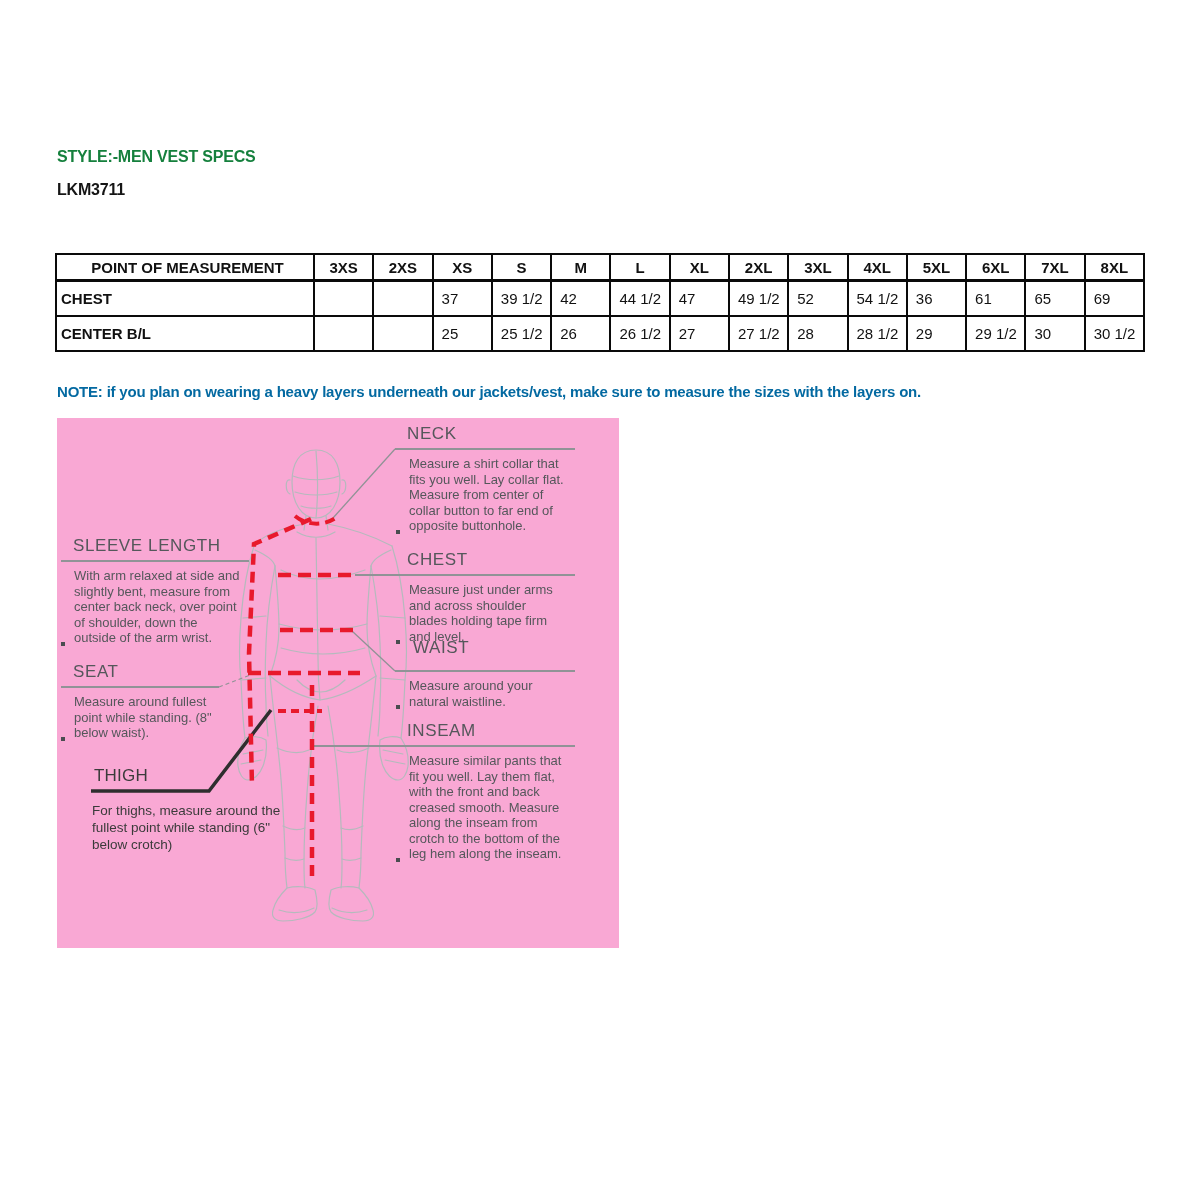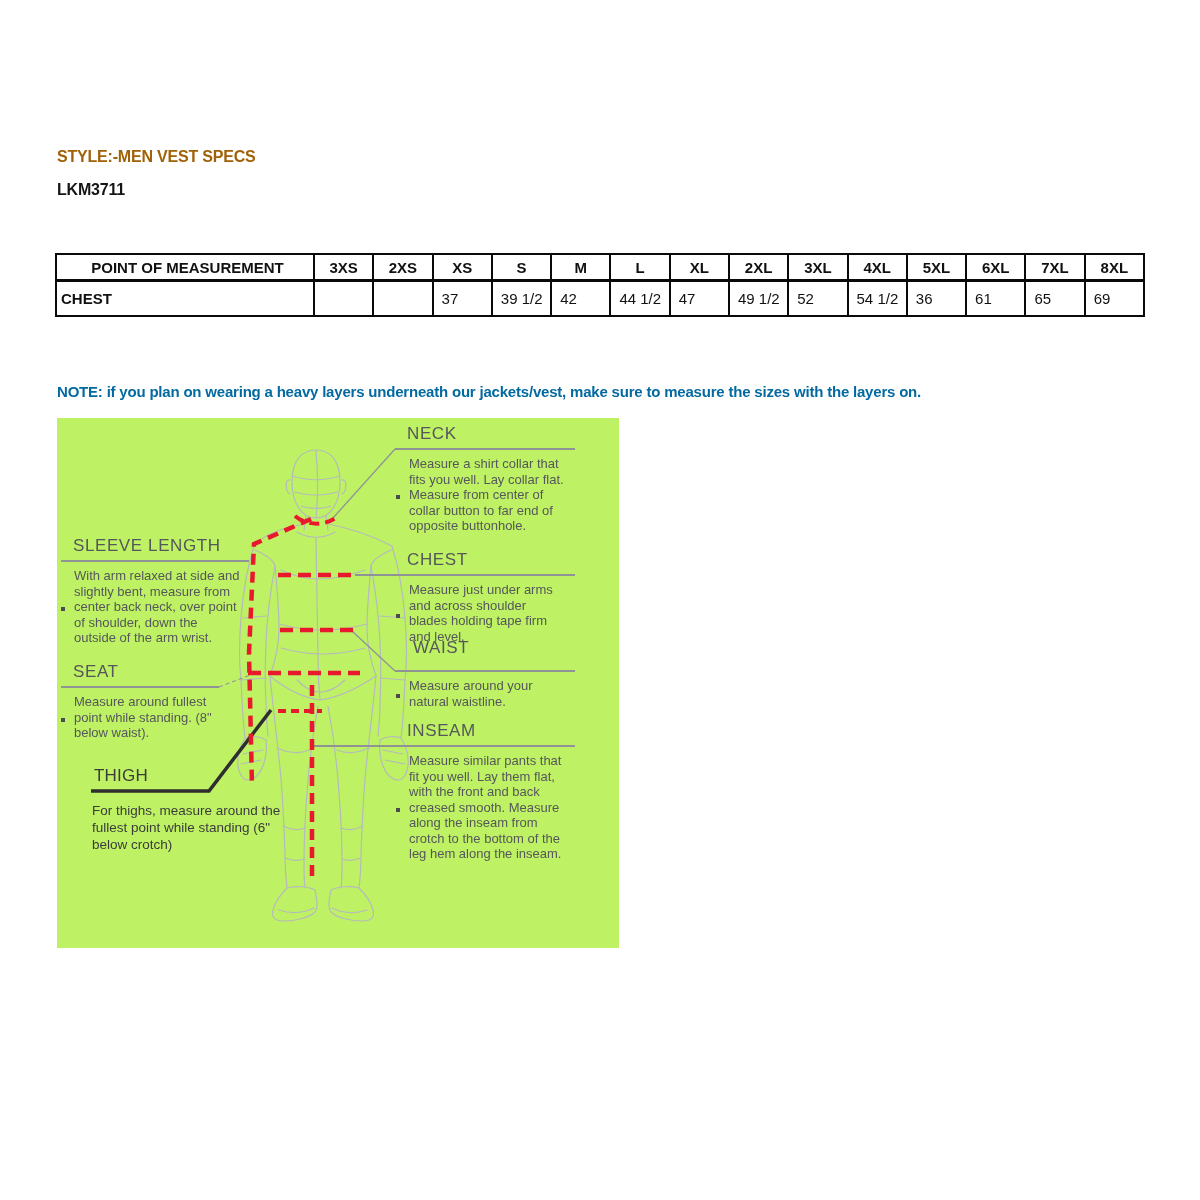--- a/index.html
+++ b/index.html
@@ -6,21 +6,21 @@
   body{
     width:1200px;height:1200px;
     font-family:"Liberation Sans", sans-serif;
     color:#111;
     -webkit-font-smoothing:antialiased;
   }
   .page{position:relative;width:1200px;height:1200px;background:#fff;overflow:hidden;}
 
   
   .doc-header{position:absolute;left:57px;top:148px;}
-  .doc-title{font-size:16px;font-weight:bold;letter-spacing:-0.2px;color:#a16207;}
+  .doc-title{font-size:16px;font-weight:bold;letter-spacing:-0.2px;color:#15803d;}
   .doc-code{font-size:16px;font-weight:bold;letter-spacing:-0.2px;color:#151515;margin-top:15px;}
 
   
   table.size-table{
     position:absolute;left:55px;top:253px;
     width:1090px;border-collapse:collapse;table-layout:fixed;
     font-size:15px;
   }
   table.size-table th,table.size-table td{
     border:2px solid #0a0a0a;
@@ -31,34 +31,34 @@
   table.size-table thead th{height:24px;font-weight:bold;text-align:center;}
   table.size-table thead th.size-h{text-align:center;padding:0;}
   table.size-table thead tr{border-bottom:3px solid #0a0a0a;}
   table.size-table tbody td{height:33px;font-weight:normal;padding-left:8px;}
   table.size-table tbody td.row-label{font-weight:bold;padding-left:4px;}
 
   
   .note{position:absolute;left:57px;top:383px;font-size:15px;font-weight:bold;letter-spacing:-0.2px;color:#0369a1;}
 
   
-  .guide{position:absolute;left:57px;top:418px;width:562px;height:530px;background:#bef264;}
+  .guide{position:absolute;left:57px;top:418px;width:562px;height:530px;background:#f9a8d4;}
   .guide svg{position:absolute;left:0;top:0;}
   .wire{stroke:var(--wire,#b5babd);fill:none;stroke-width:1.2;stroke-linecap:round;stroke-linejoin:round;}
   .red-d{stroke:var(--red,#e8192c);fill:none;stroke-linecap:butt;}
   .rule{stroke:var(--rule,#909396);fill:none;}
   .black-rule{stroke:#2e2e2e;fill:none;}
 
   .sec{position:absolute;z-index:2;}
   .sec-title{
     font-size:17px;letter-spacing:0.6px;color:var(--gtext,#55575b);
     font-weight:normal;
   }
   .sec-title.dark{color:#3b3b3b;letter-spacing:0.2px;}
-  .sec-body{display:flex;align-items:center;font-size:13px;line-height:15.5px;color:var(--gtext,#55575b);}
+  .sec-body{display:flex;align-items:flex-end;font-size:13px;line-height:15.5px;color:var(--gtext,#55575b);}
   .sec-body .txt{flex:1;}
   .bullet{width:4px;height:4px;background:#4a4c50;margin:5px 9px 0 1px;flex-shrink:0;}
   .sec-body.nobullet{color:#3b3b3b;font-size:13.5px;line-height:17px;}
 </style>
 </head>
 <body>
 
 <div class="page">
 
   <div class="doc-header">
@@ -114,20 +114,37 @@
         <td>44 1/2</td>
         <td>47</td>
         <td>49 1/2</td>
         <td>52</td>
         <td>54 1/2</td>
         <td>36</td>
         <td>61</td>
         <td>65</td>
         <td>69</td>
       </tr>
+      <tr>
+        <td class="row-label">CENTER B/L</td>
+        <td></td>
+        <td></td>
+        <td>25</td>
+        <td>25 1/2</td>
+        <td>26</td>
+        <td>26 1/2</td>
+        <td>27</td>
+        <td>27 1/2</td>
+        <td>28</td>
+        <td>28 1/2</td>
+        <td>29</td>
+        <td>29 1/2</td>
+        <td>30</td>
+        <td>30 1/2</td>
+      </tr>
     </tbody>
   </table>
 
   <div class="note">NOTE: if you plan on wearing a heavy layers underneath our jackets/vest, make sure to measure the sizes with the layers on.</div>
 
   <div class="guide">
 
     <svg width="562" height="530" viewBox="0 0 562 530">
 
       <g class="wire">

